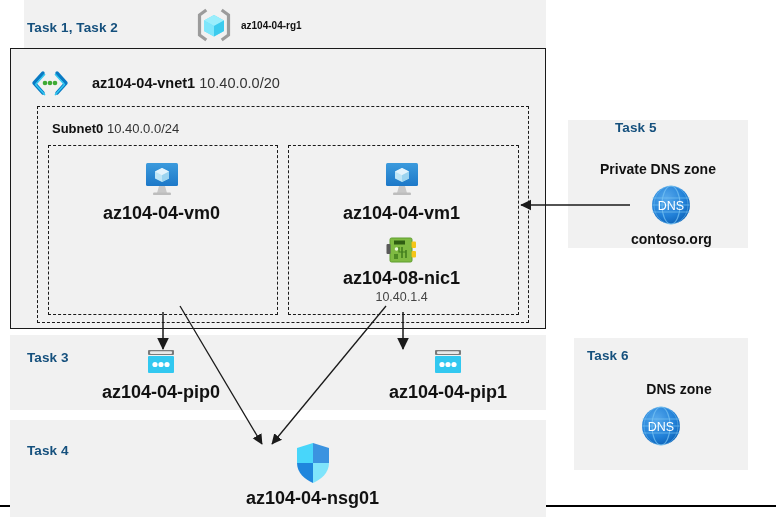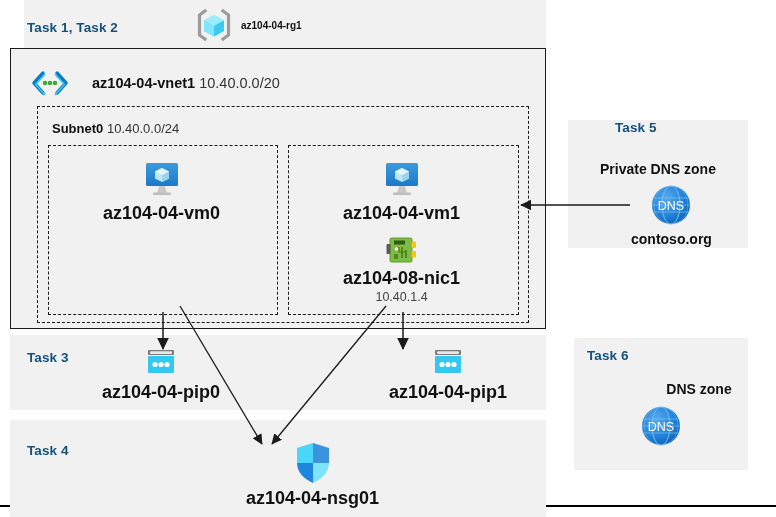--- a/index.html
+++ b/index.html
@@ -333,21 +333,21 @@
         <line x1="6.5" y1="30" x2="43.5" y2="30" stroke="#76c2f2" stroke-width="1.1" opacity=".7"></line>
         <text x="25" y="28" font-family="'Liberation Sans',sans-serif" font-size="12.5" fill="#ffffff" text-anchor="middle">DNS</text>
       </svg>
     </span>
     <span class="node-label" style="font-size:14px;">contoso.org</span>
   </div>
 
   <div class="panel" id="task6-panel"></div>
   <div class="task-label" style="left:587px; top:348px;">Task 6</div>
 
-  <div class="zone-title" style="left:594px; top:381px; width:174px;padding-left:36px;">DNS zone</div>
+  <div class="zone-title" style="left:574px; top:381px; width:174px;padding-left:36px;">DNS zone</div>
 
   <div class="node" style="left:636px; top:403px;">
     <span>
       <svg class="icon" width="50" height="46" viewBox="0 0 50 46">
         <defs>
           <radialGradient id="dnsg6" cx="38%" cy="32%" r="72%">
             <stop offset="0%" stop-color="#57a9ec"></stop>
             <stop offset="65%" stop-color="#2281d8"></stop>
             <stop offset="100%" stop-color="#0e63b8"></stop>
           </radialGradient>

